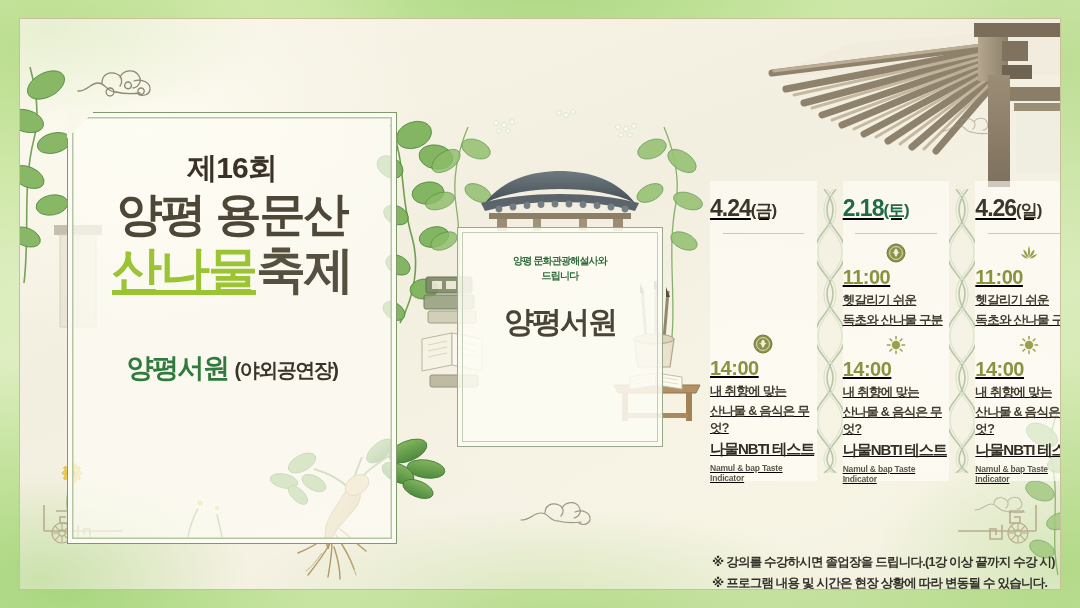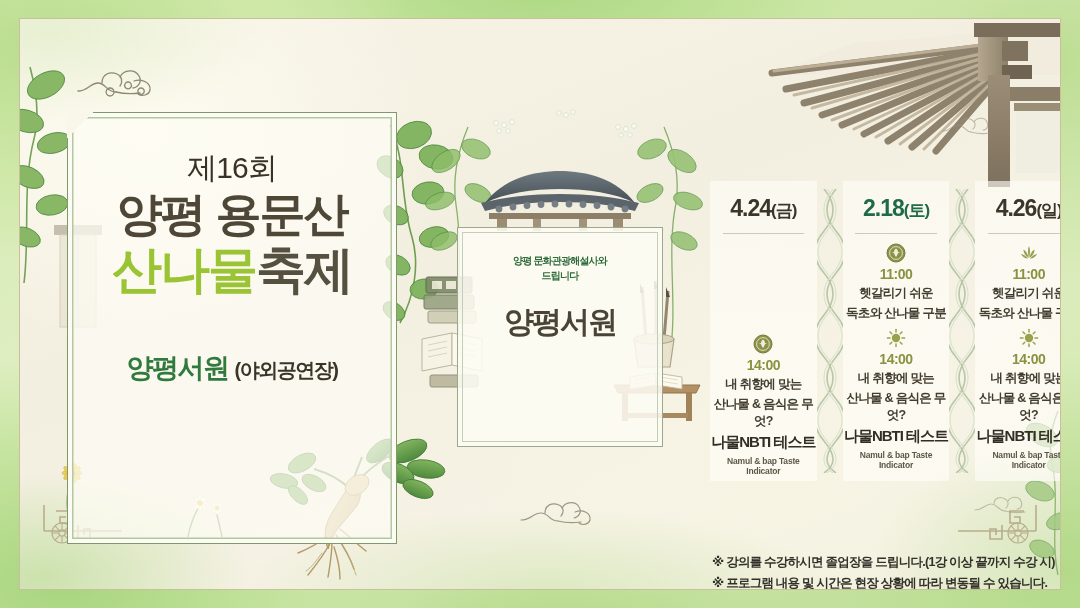--- a/index.html
+++ b/index.html
@@ -70,31 +70,31 @@
     box-shadow:inset 0 0 0 4px #fdfcf4, inset 0 0 0 5.5px #b4c7a3;
   }
   .lp-frame::before{
     content:""; position:absolute; left:-1px; top:-1px; width:26px; height:26px;
     background:linear-gradient(135deg,#f9f7ea 50%, transparent 50%);
     border-left:0; border-top:0;
   }
 
   .lp-content{ position:absolute; inset:0; text-align:center; }
   .t-num{
-    margin-top:41px; font-size:30px; font-weight:normal; color:#3a3226;
+    margin-top:41px; font-size:30px; font-weight:bold; color:#3a3226;
     letter-spacing:-1px; line-height:1;
   }
   .t-main1{
     margin-top:6px; font-size:46px; font-weight:bold; color:#4e4636;
     letter-spacing:-2px; line-height:1.12;
   }
   .t-main2{
     margin-top:2px; font-size:50px; font-weight:bold; letter-spacing:-2px; line-height:1.1;
   }
-  .t-main2 .g{ color:#9ac433; }
+  .t-main2 .g{ color:#9ac433;text-decoration:underline; }
   .t-main2 .d{ color:#55503f; }
   .t-venue{
     margin-top:52px; font-size:27px; font-weight:bold; letter-spacing:-1.5px;
   }
   .t-venue .g{ color:#2f7a3c; }
   .t-venue .d{ color:#3a3429; font-size:20px; }
   .t-date{
     margin-top:9px; font-size:28px; font-weight:bold; color:#3a3429; letter-spacing:-1px;
   }
   .t-date .sm{ font-size:21px; }
@@ -122,41 +122,42 @@
     position:relative; margin-top:2px; font-size:30px; font-weight:bold;
     color:#3f8b3f; letter-spacing:-2px; line-height:1.1;
   }
 
   
   .sched{
     position:absolute; left:690px; top:162px; width:372px; height:300px;
     display:flex;
   }
   .sched-col{
-    flex:1; position:relative; text-align:center;
+    flex:1; position:relative; text-align:left;
     background:rgba(255,254,248,.62);
+    text-decoration:underline;
   }
   .divider{
     width:26px; position:relative; flex:0 0 26px;
   }
   .divider svg{ position:absolute; left:0; top:8px; }
   .day{
     margin-top:16px; font-size:23px; font-weight:bold; letter-spacing:-1px; line-height:1;
   }
   .day .d{ color:#3c362a; }
   .day .gd{ color:#1f6b45; }
   .day .wd{ font-size:17px; }
   .day-rule{
     margin:13px auto 0; width:76%; height:1px; background:#cdc9b4;
   }
   .slot{ margin-top:0; }
   .slot-icon{ margin:0 auto; width:20px; height:20px; }
   .slot-icon svg{display:block}
   .slot-time{
-    margin-top:3px; font-size:14px; font-weight:bold; color:#8a9240; letter-spacing:-.5px;
+    margin-top:3px; font-size:20px; font-weight:bold; color:#8a9240; letter-spacing:-.5px;
   }
   .slot-l1,.slot-l2{
     margin-top:3px; font-size:12.5px; font-weight:bold; color:#433d30; letter-spacing:-.7px;
   }
   .slot-title{
     margin-top:3px; font-size:15px; font-weight:bold; color:#332e24; letter-spacing:-1px;
   }
   .slot-en{
     margin-top:4px; font-size:8.5px; font-weight:bold; color:#5d5748; letter-spacing:-.2px;
   }

